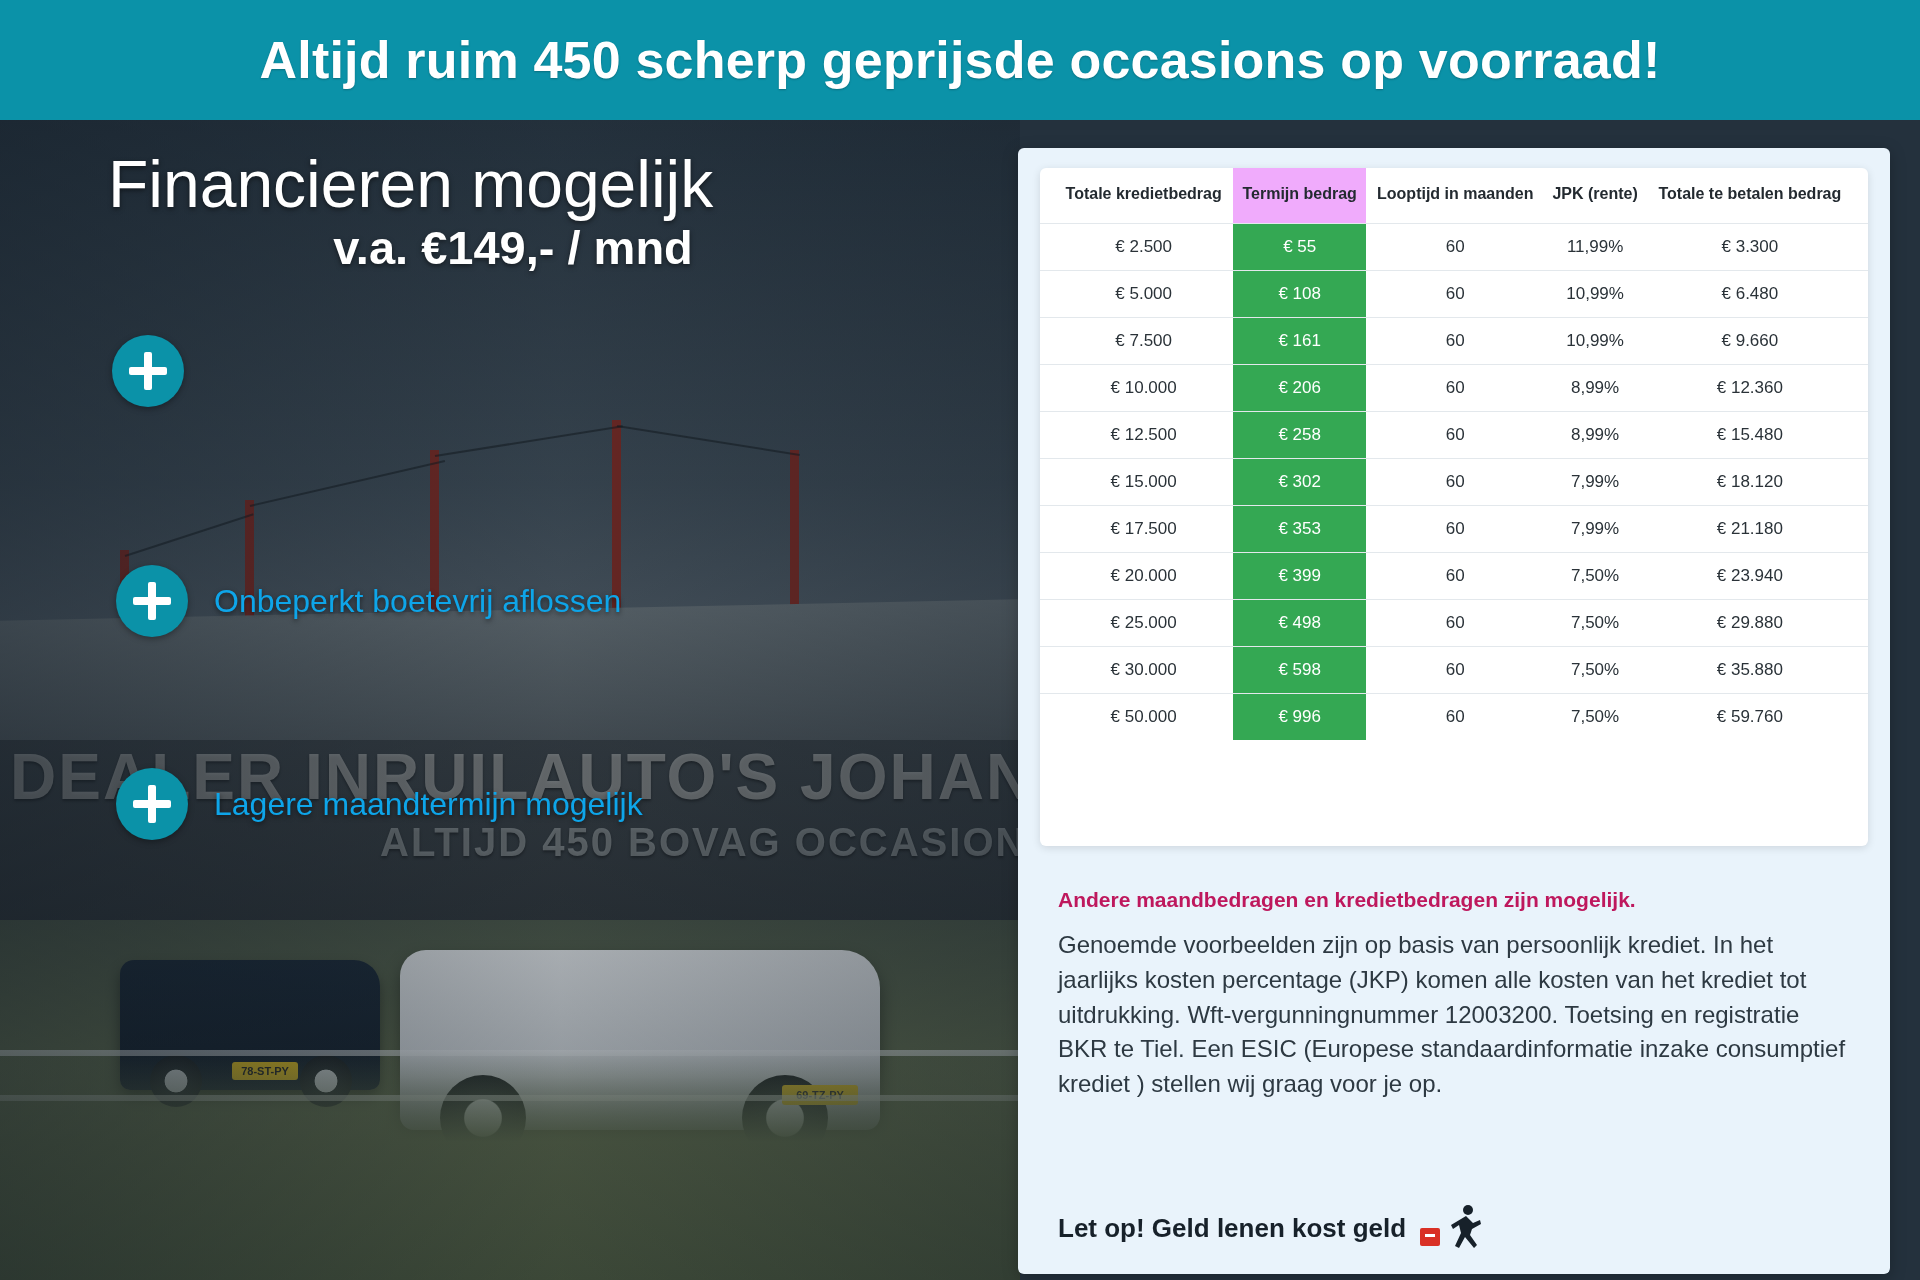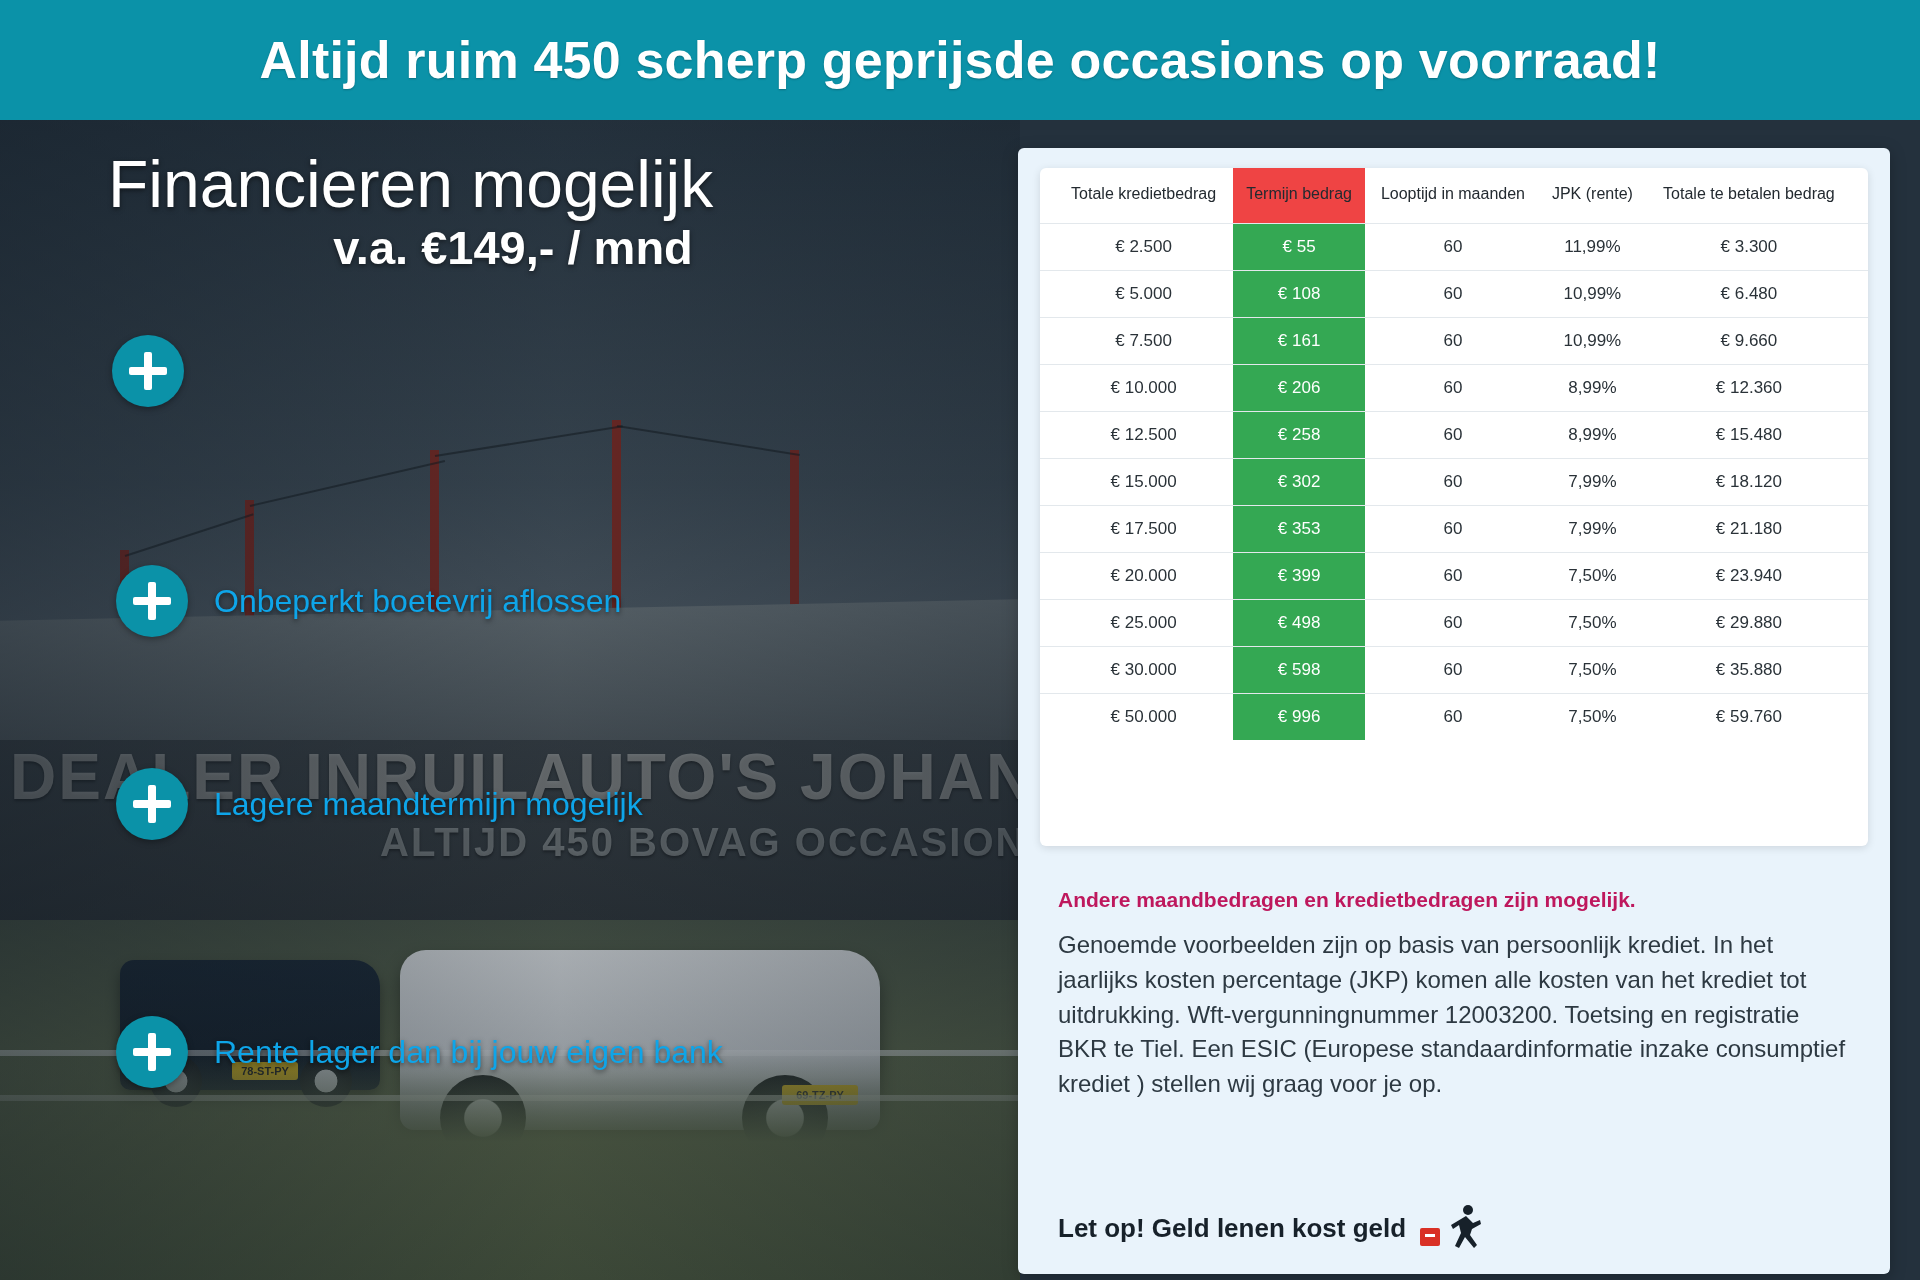--- a/index.html
+++ b/index.html
@@ -165,33 +165,33 @@
     background: #ffffff;
     border-radius: 6px;
     box-shadow: 0 2px 8px rgba(0,0,0,.12);
     overflow: hidden;
   }
   table.fin {
     width: 100%; border-collapse: collapse;
     font-size: 17px; color: #2a3238;
   }
   table.fin th {
-    font-size: 16px; font-weight: normal; color: #232a30;
+    font-size: 16px; font-weight: bold; color: #232a30;
     padding: 16px 4px 18px 4px; line-height: 1.3; vertical-align: middle;
   }
   table.fin td {
     text-align: center; padding: 13px 4px; border-top: 1px solid #e3e8ec;
     white-space: nowrap;
   }
   table.fin tr td:first-child, table.fin th:first-child { padding-left: 18px; }
   table.fin tr td:last-child, table.fin th:last-child { padding-right: 18px; }
   .col-term {
     background: #34a853; color: #ffffff; font-weight: normal;
   }
-  th.col-term { background: #ef4444; color:#fff; }
+  th.col-term { background: #f0abfc; color:#fff; }
   td.col-term { border-top: 1px solid #2e9a4b; }
 
   .notes {
     position: absolute; top: 740px; left: 40px; width: 790px;
   }
   .notes-title {
     color: #be185d; font-size: 21px; font-weight: bold; margin-bottom: 16px;
   }
   .notes-body {
     color: #2d3942; font-size: 24px; line-height: 1.45;
@@ -274,24 +274,20 @@
     <div class="bullet b1">
       <div class="plus"></div>
       <div class="bullet-text">Onbeperkt boetevrij aflossen</div>
     </div>
 
     <div class="bullet b2">
       <div class="plus"></div>
       <div class="bullet-text">Lagere maandtermijn mogelijk</div>
     </div>
 
-    <div class="bullet b3">
-      <div class="plus"></div>
-      <div class="bullet-text">Rente lager dan bij jouw eigen bank</div>
-    </div>
   </div>
 
   <div class="right-panel">
 
     <div class="table-card">
       <table class="fin">
         <thead>
           <tr>
             <th>Totale kredietbedrag</th>
             <th class="col-term">Termijn bedrag</th>

